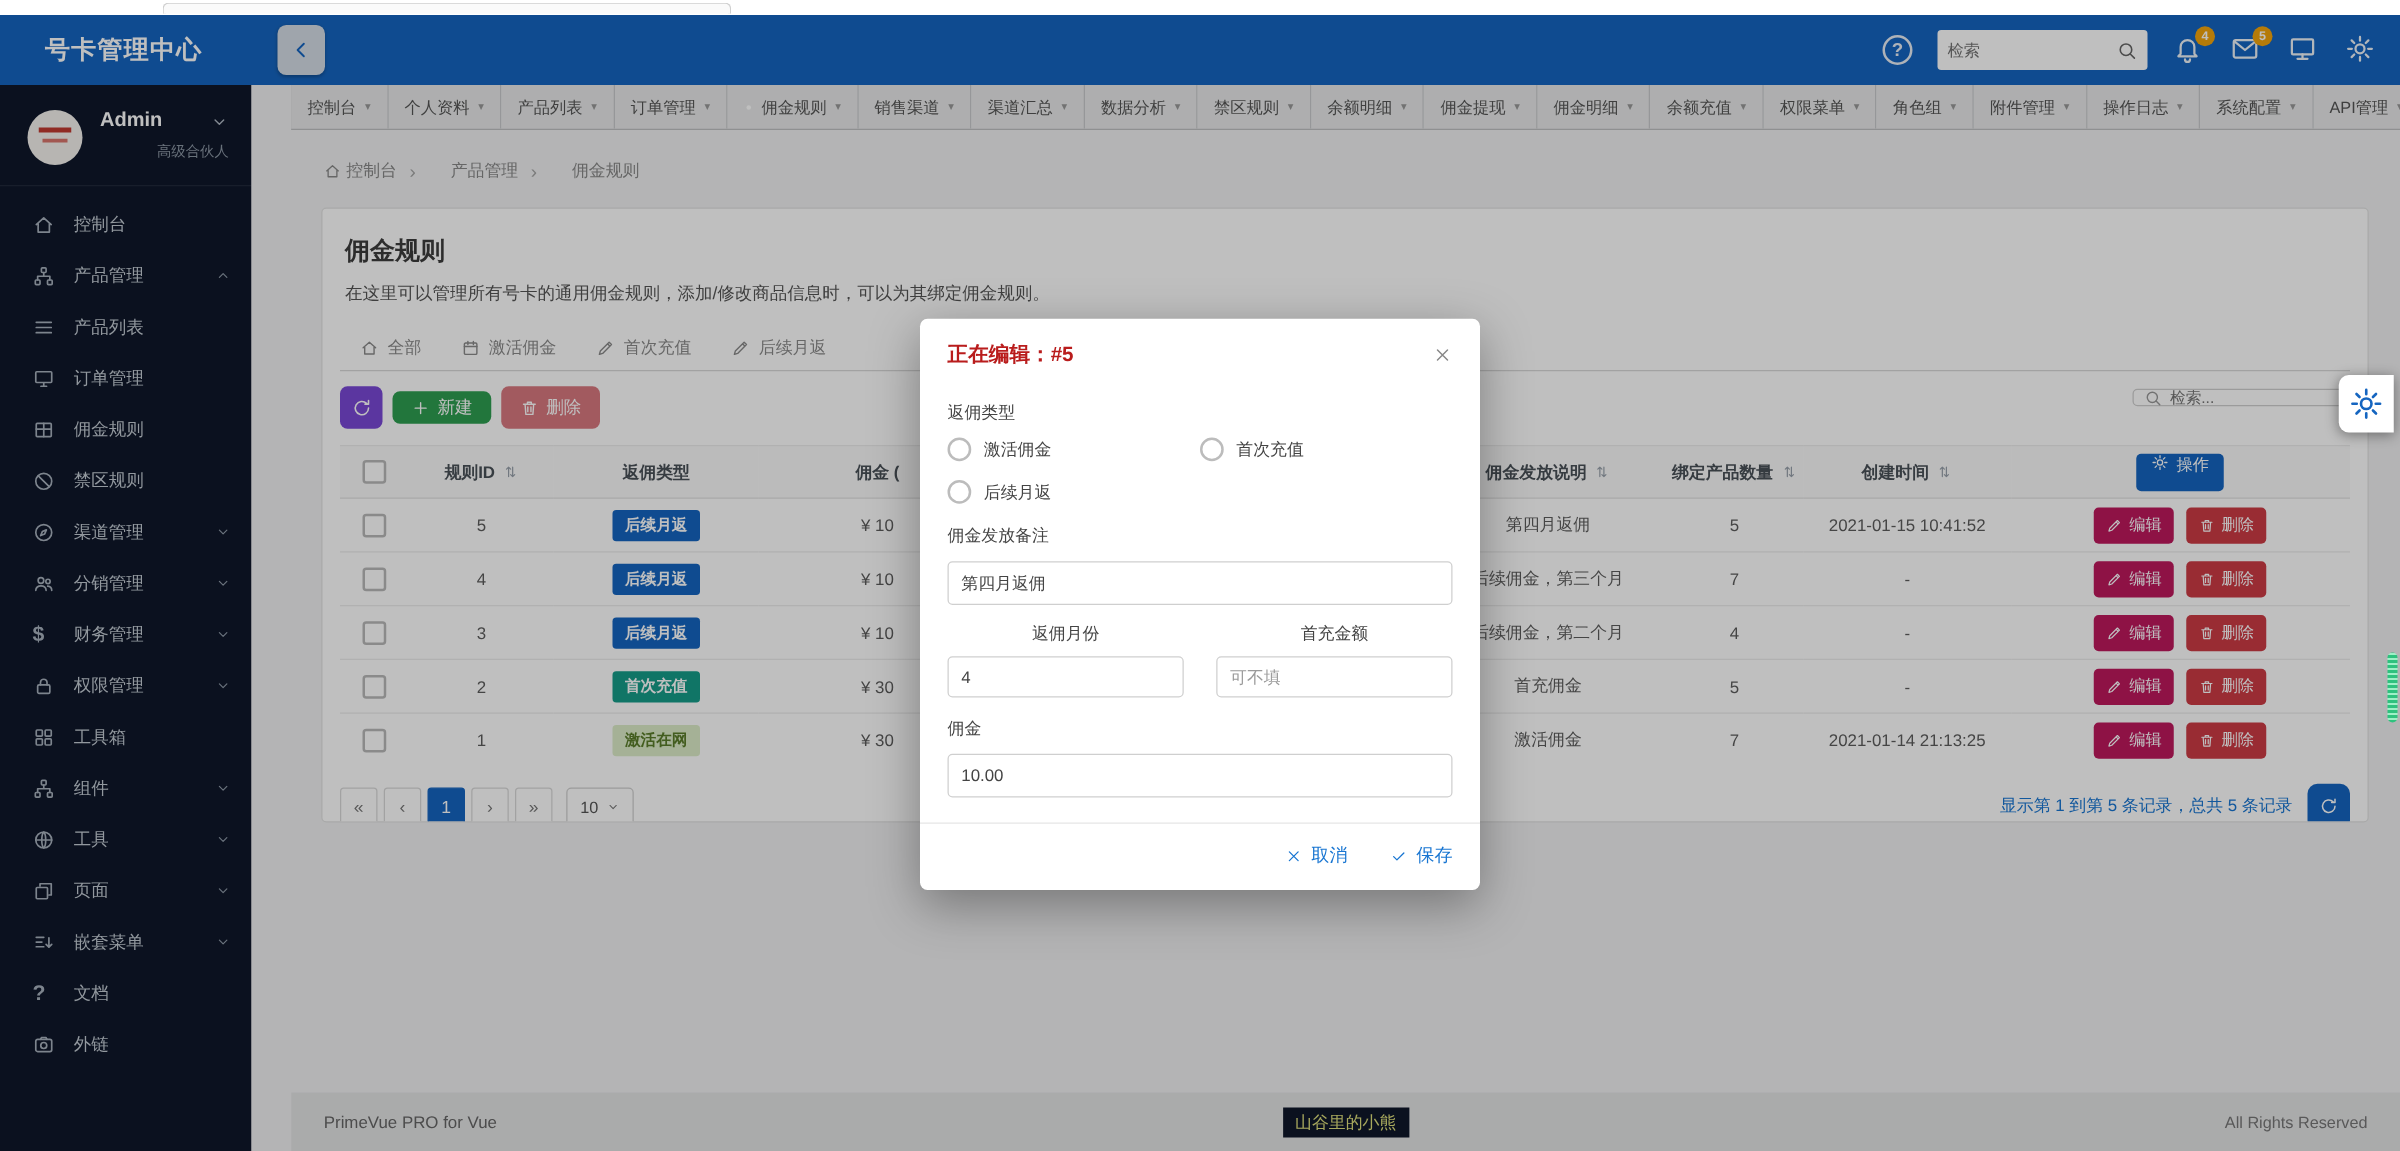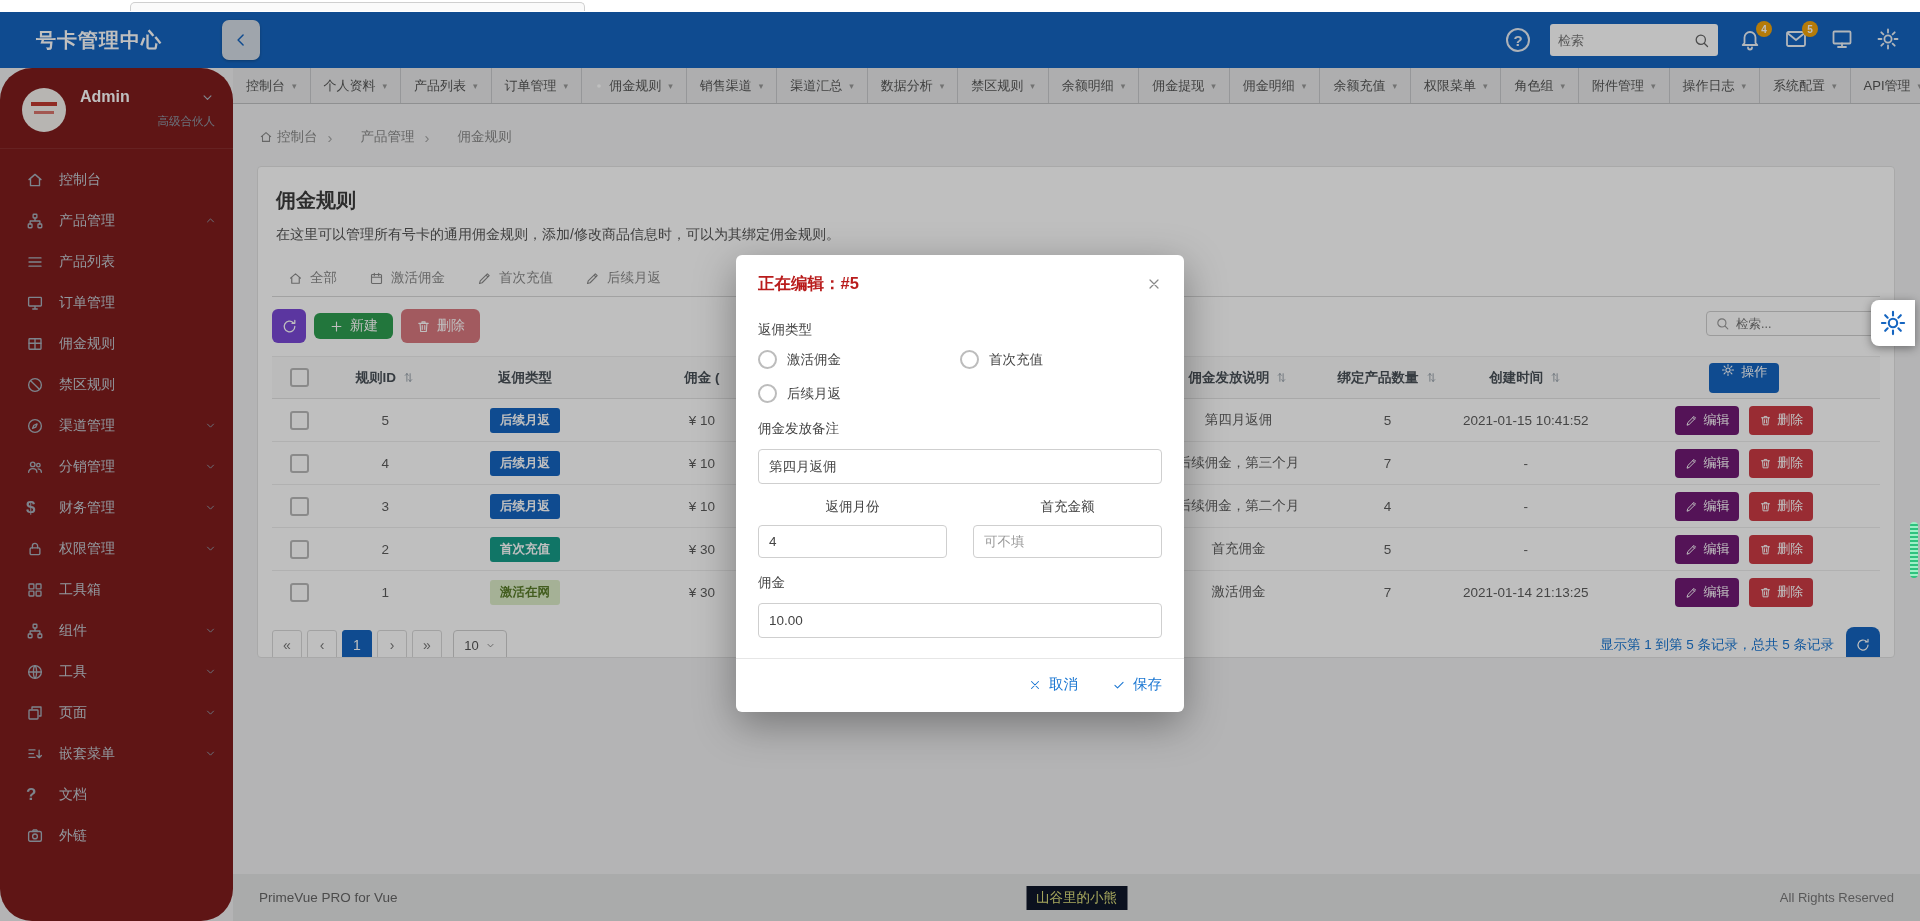--- a/index.html
+++ b/index.html
@@ -19,21 +19,21 @@
   .hdr-right { position:absolute; right:18px; top:0; height:56px; display:flex; align-items:center; gap:20px; }
   .qcircle { width:24px; height:24px; border:2px solid #e8eef6; border-radius:50%; color:#e8eef6; display:flex; align-items:center; justify-content:center; font-size:15px; font-weight:bold; cursor:pointer; }
   .hdr-search { width:168px; height:32px; background:#fff; border-radius:3px; display:flex; align-items:center; padding:0 8px; }
   .hdr-search input { flex:1; border:none; outline:none; font-size:13px; color:#555; background:transparent; min-width:0; }
   .hdr-search .ic { width:17px; height:17px; color:#666; }
   .hdr-ic { position:relative; width:26px; height:26px; color:#eef3f9; cursor:pointer; }
   .hdr-ic .ic { width:24px; height:24px; }
   .hdr-badge { position:absolute; top:-6px; right:-8px; min-width:16px; height:16px; padding:0 4px; background:#f2a50c; color:#fff; font-size:10px; font-weight:bold; border-radius:9px; display:flex; align-items:center; justify-content:center; }
 
   
-  .sidebar { position:absolute; left:0; top:68px; bottom:0; width:233px; background:#7f1d1d; z-index:5;border-radius:32px; }
+  .sidebar { position:absolute; left:0; top:68px; bottom:0; width:201px; background:#0f172a; z-index:5; }
   .user { display:flex; align-items:flex-start; padding:20px 18px 16px 22px; border-bottom:1px solid rgba(255,255,255,.08); }
   .avatar { width:44px; height:44px; border-radius:50%; background:#f4f2ee; position:relative; flex:none; overflow:hidden; }
   .avatar::before { content:""; position:absolute; left:9px; top:14px; width:26px; height:4px; background:#c03a30; }
   .avatar::after { content:""; position:absolute; left:12px; top:23px; width:20px; height:3px; background:#d8756d; }
   .user-meta { flex:1; padding-left:14px; }
   .user-row1 { display:flex; align-items:center; justify-content:space-between; }
   .user-name { color:#fff; font-size:16px; font-weight:bold; }
   .user-caret { width:15px; height:15px; color:#aeb7c2; }
   .user-role { margin-top:8px; text-align:right; color:#8d98a5; font-size:11.5px; }
   .menu { padding-top:10px; }
@@ -65,36 +65,36 @@
   .ftab { display:flex; align-items:center; gap:7px; padding:9px 16px 10px; font-size:13.5px; color:#8a8a8a; cursor:pointer; margin-bottom:-1px; }
   .ftab .f-ic { width:15px; height:15px; }
 
   .toolbar { position:relative; display:flex; align-items:center; gap:8px; margin-top:12px; height:34px; }
   .btn { display:inline-flex; align-items:center; justify-content:center; gap:6px; border:none; border-radius:6px; color:#fff; font-size:14px; cursor:pointer; font-family:inherit; }
   .btn .b-ic { width:15px; height:15px; }
   .btn-refresh { width:34px; height:34px; background:#7a49d6; }
   .btn-refresh .b-ic { width:17px; height:17px; }
   .btn-new { height:26px; padding:0 15px; background:#2e9e50; }
   .btn-del { height:34px; padding:0 15px; background:#d05860; opacity:.8; }
-  .tbl-search { position:absolute; right:4px; top:2px; width:170px; height:25px; border:1px solid #cfcfcf; border-radius:4px; background:#fff; display:flex; align-items:center; padding:0 8px; }
+  .tbl-search { position:absolute; right:4px; top:2px; width:170px; height:14px; border:1px solid #cfcfcf; border-radius:4px; background:#fff; display:flex; align-items:center; padding:0 8px; }
   .tbl-search .ic { width:15px; height:15px; color:#999; flex:none; }
   .tbl-search input { flex:1; border:none; outline:none; font-size:12.5px; color:#777; margin-left:6px; min-width:0; background:transparent; }
 
   table.grid { border-collapse:collapse; table-layout:fixed; margin-top:13px; }
   .grid th { height:42px; background:#fafafa; border-bottom:1px solid #e2e2e2; border-top:1px solid #ececec; font-size:13.5px; font-weight:bold; color:#495057; text-align:center; }
   .grid td { height:43px; border-top:1px solid #ececec; background:#fff; font-size:13.5px; color:#5d5d5d; text-align:center; }
   .th-inner { display:inline-flex; align-items:center; gap:6px; }
   .sort-ic { width:13px; height:13px; color:#98a1ab; }
   .cb { width:19px; height:19px; border:2px solid #b9b9b9; border-radius:3px; background:#fff; margin:0 auto; cursor:pointer; }
   .badge { display:inline-block; padding:4px 10px; border-radius:3px; font-size:12.5px; font-weight:bold; }
   .ops-btn { display:inline-flex; align-items:flex-start; gap:6px; height:30px; padding:0 12px; background:#1565c0; border:none; border-radius:4px; color:#fff; font-size:13px; cursor:pointer; font-family:inherit; }
   .ops-btn .b-ic { width:14px; height:14px; }
   .row-btn { display:inline-flex; align-items:center; gap:5px; height:29px; padding:0 10px; border:none; border-radius:4px; color:#fff; font-size:13px; cursor:pointer; font-family:inherit; }
   .row-btn .b-ic { width:13px; height:13px; }
-  .rb-edit { background:#701a75;justify-content:space-between; }
+  .rb-edit { background:#be185d;justify-content:space-between; }
   .rb-del { background:#cc3b45; margin-left:6px; }
 
   .pagerow { display:flex; align-items:center; justify-content:space-between; margin-top:13px; }
   .pag-left { display:flex; align-items:center; }
   .pbtn { width:30px; height:30px; border:1px solid #d9d9d9; background:#fff; border-radius:3px; color:#777; font-size:14px; margin-right:5px; cursor:pointer; display:flex; align-items:center; justify-content:center; font-family:inherit; }
   .pbtn.pactive { background:#1565c0; border-color:#1565c0; color:#fff; }
   .size-box { width:54px; height:31px; border:1px solid #cfcfcf; border-radius:4px; background:#fff; display:flex; align-items:center; justify-content:center; gap:6px; font-size:13px; color:#555; margin-left:6px; cursor:pointer; }
   .size-box .ic { width:11px; height:11px; color:#777; }
   .pag-right { display:flex; align-items:center; gap:12px; }
   .rec-summary { font-size:13.5px; color:#1976d2; }

